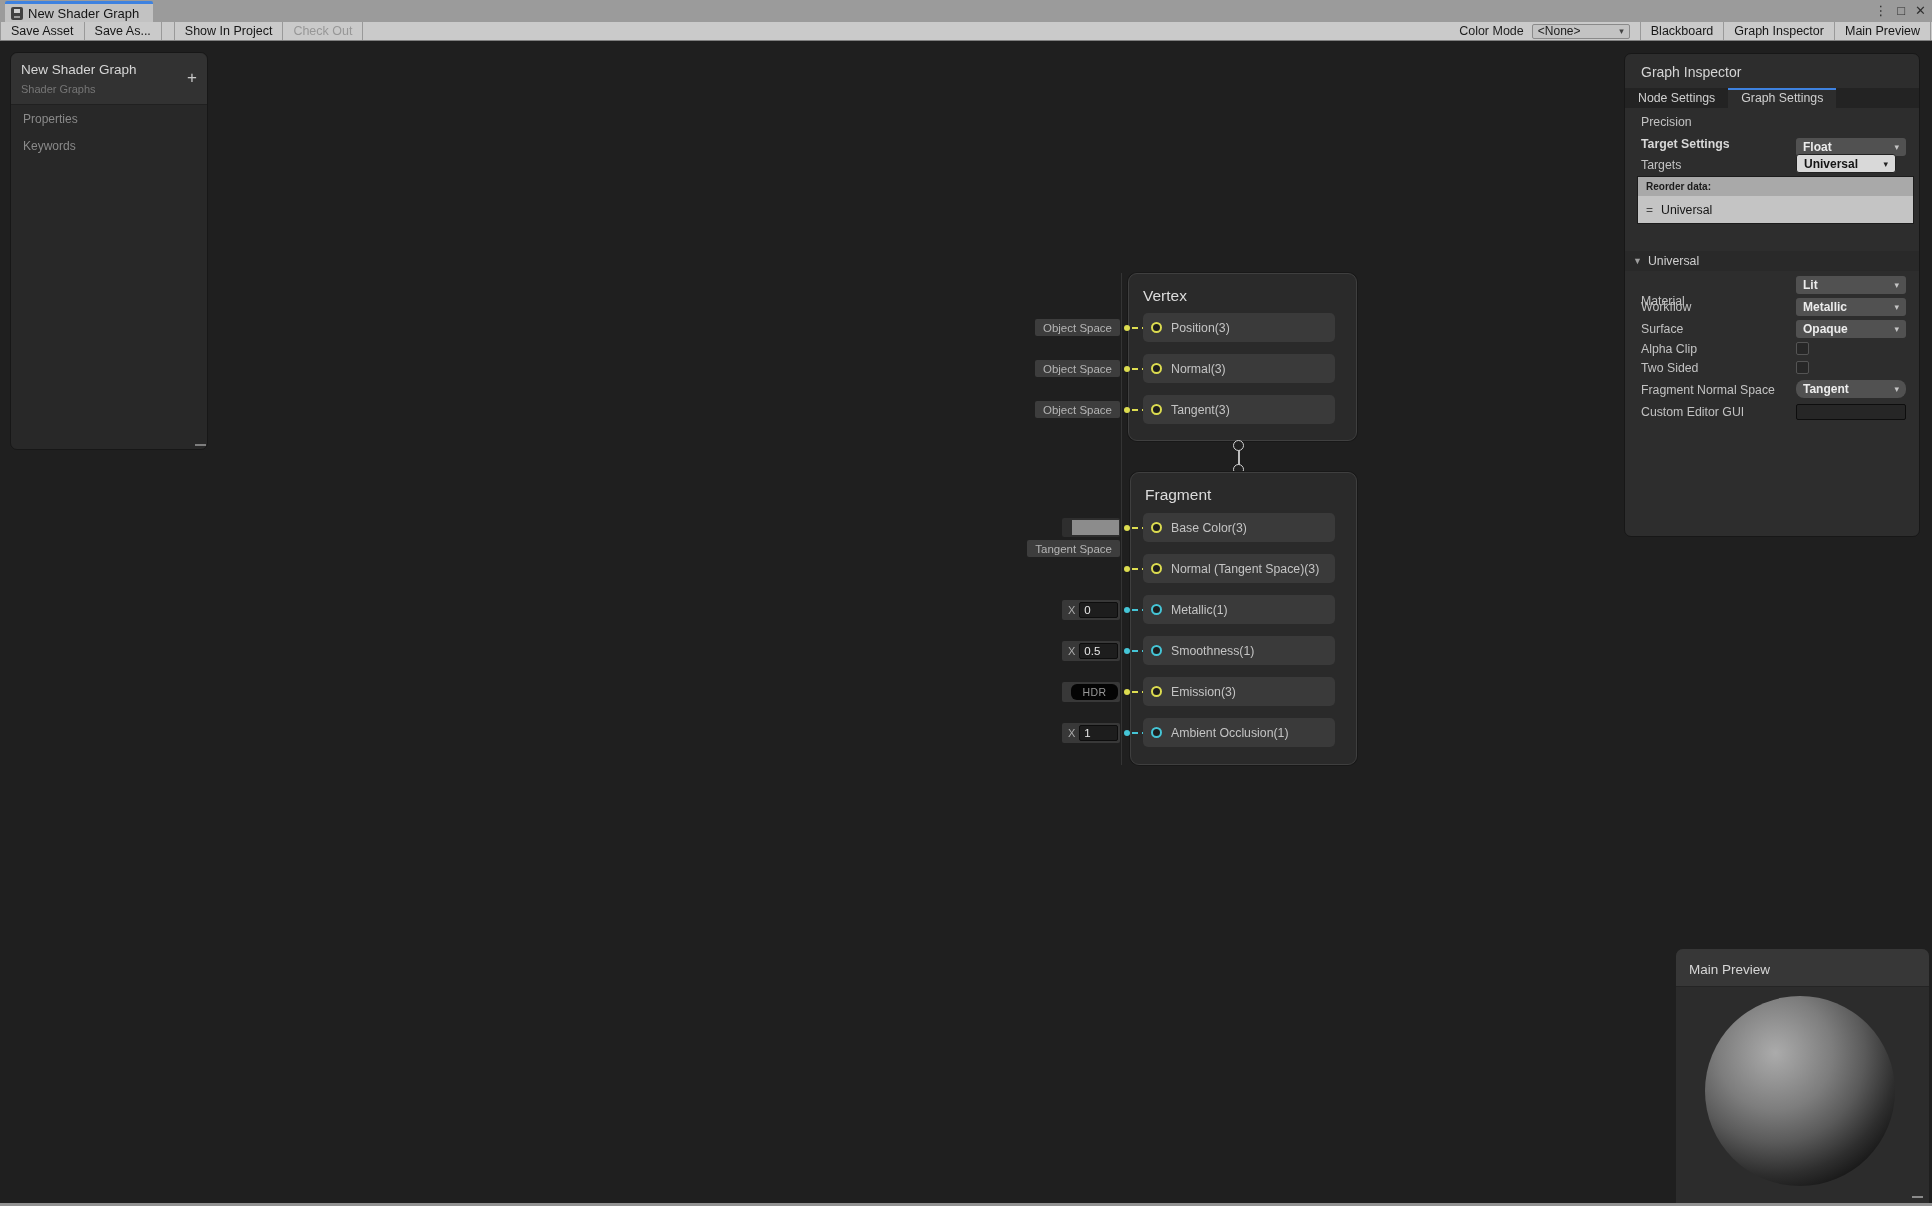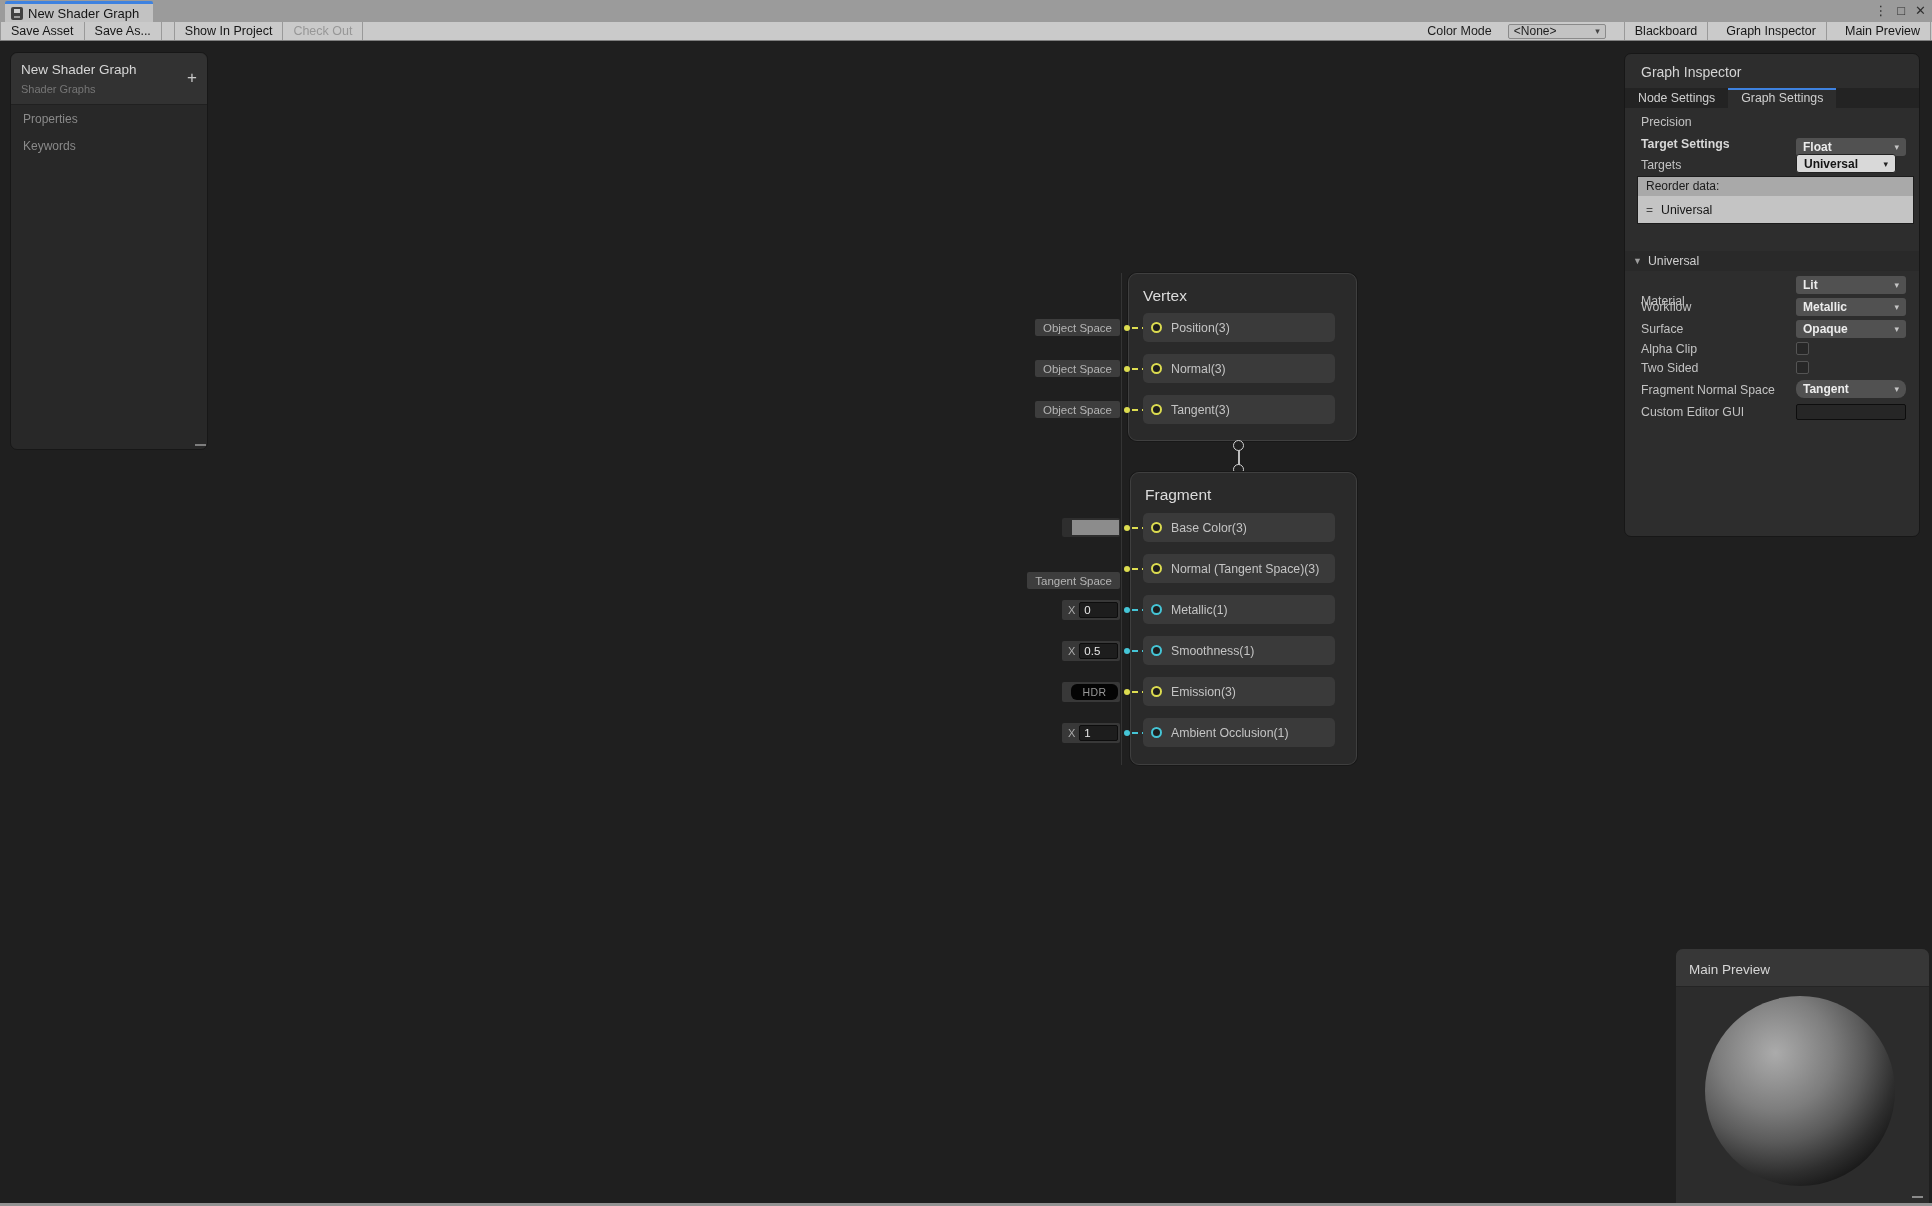--- a/index.html
+++ b/index.html
@@ -13,21 +13,21 @@
              display:flex; align-items:center; padding:0 14px 0 6px; border-radius:2px 2px 0 0; }
   .doc-tab-icon { width:12px; height:13px; background:#414141; border-radius:2px; margin-right:5px; position:relative; }
   .doc-tab-icon::before { content:""; position:absolute; left:3px; top:2px; width:6px; height:4px; background:#cfcfcf; }
   .doc-tab-icon::after { content:""; position:absolute; left:3px; bottom:2px; width:6px; height:2px; background:#9a9a9a; }
   .doc-tab-label { font-size:13px; color:#141414; white-space:nowrap; }
   .win-controls { right:6px; top:0; height:22px; display:flex; align-items:center; gap:10px; color:#2e2e2e; }
   .win-glyph { font-size:13px; line-height:22px; cursor:default; }
 
   .toolbar { left:0; top:22px; width:1932px; height:19px; background:#cacaca; border-bottom:1px solid #7f7f7f; }
   .tb-left { position:absolute; left:0; top:0; height:18px; display:flex; }
-  .tb-right { position:absolute; right:1px; top:0; height:18px; display:flex; align-items:center;gap:8px; }
+  .tb-right { position:absolute; right:1px; top:0; height:18px; display:flex; align-items:center; }
   .tb-btn { height:18px; line-height:18px; padding:0 10px; font-size:12.5px; color:#161616;
             border-right:1px solid #999; background:#cacaca; white-space:nowrap; }
   .tb-btn.first { border-left:1px solid #999; }
   .tb-btn.disabled { color:#979797; }
   .cm-label { font-size:12.5px; color:#1d1d1d; margin-right:8px; }
   .cm-dd { width:98px; height:15px; background:#c3c3c3; border:1px solid #8a8a8a; border-radius:2px;
            display:flex; align-items:center; font-size:12px; color:#1d1d1d; padding:0 5px; margin-right:10px; }
   .cm-dd .arrow { margin-left:auto; font-size:9px; color:#444; }
 
   
@@ -79,21 +79,21 @@
   .gi-label { position:absolute; left:16px; font-size:12.3px; color:#c2c2c2; white-space:nowrap; }
   .gi-label.bold { font-weight:bold; color:#d8d8d8; }
   .dd { position:absolute; left:171px; width:110px; height:18px; background:#515151; border-radius:3px;
         display:flex; align-items:center; padding:0 7px; }
   .dd-text { font-size:12px; font-weight:bold; color:#ececec; }
   .dd .arrow { margin-left:auto; font-size:9px; color:#c6c6c6; }
   .dd.light { width:100px; height:19px; background:#d9d9d9; border:1px solid #222; }
   .dd.light .dd-text { color:#141414; }
   .dd.light .arrow { color:#222; }
   .reorder { position:absolute; left:12px; top:122px; width:277px; border:1px solid #1c1c1c; }
-  .reorder-header { height:19px; background:#a9a9a9; font-size:12px; color:#1b1b1b; line-height:19px; padding-left:8px; }
+  .reorder-header { height:19px; background:#a9a9a9; font-size:10px; color:#1b1b1b; line-height:19px; padding-left:8px;font-weight:bold; }
   .reorder-item { height:27px; background:#c4c4c4; font-size:12.3px; color:#151515; display:flex; align-items:center; padding-left:8px; }
   .reorder-item .handle { color:#474747; margin-right:8px; font-size:12px; }
   .foldout { position:absolute; left:0; top:197px; width:100%; height:20px; background:#292929; display:flex; align-items:center; padding-left:8px; }
   .foldout .tri { font-size:9px; color:#9e9e9e; margin-right:6px; }
   .foldout .txt { font-size:12.3px; color:#cfcfcf; }
   .checkbox { position:absolute; left:171px; width:13px; height:13px; background:#272727; border:1px solid #545454; border-radius:2px; }
   .textfield { position:absolute; left:171px; width:110px; height:16px; background:#262626; border:1px solid #0d0d0d; border-radius:2px;
                font-size:11.5px; color:#dcdcdc; line-height:14px; padding-left:4px; }
 
   
@@ -197,21 +197,21 @@
 <div class="abs cwidget" style="top:518px;">
   <span class="cswatch"></span>
 </div>
 <div class="abs dot v3" style="top:525px;"></div>
 <div class="abs dash v3" style="top:527px;"></div>
 <div class="slot-row" style="top:513px;">
   <span class="ring v3"></span>
   <span class="slot-text">Base Color(3)</span>
 </div>
 
-<div class="abs space-label" style="top:572px;text-align:right;">
+<div class="abs space-label" style="top:540px;text-align:right;">
     <span>Tangent Space</span>
   </div>
 <div class="abs dot v3" style="top:566px;"></div>
 <div class="abs dash v3" style="top:568px;"></div>
 <div class="slot-row" style="top:554px;">
   <span class="ring v3"></span>
   <span class="slot-text">Normal (Tangent Space)(3)</span>
 </div>
 
 <div class="abs fwidget" style="top:600px;">

